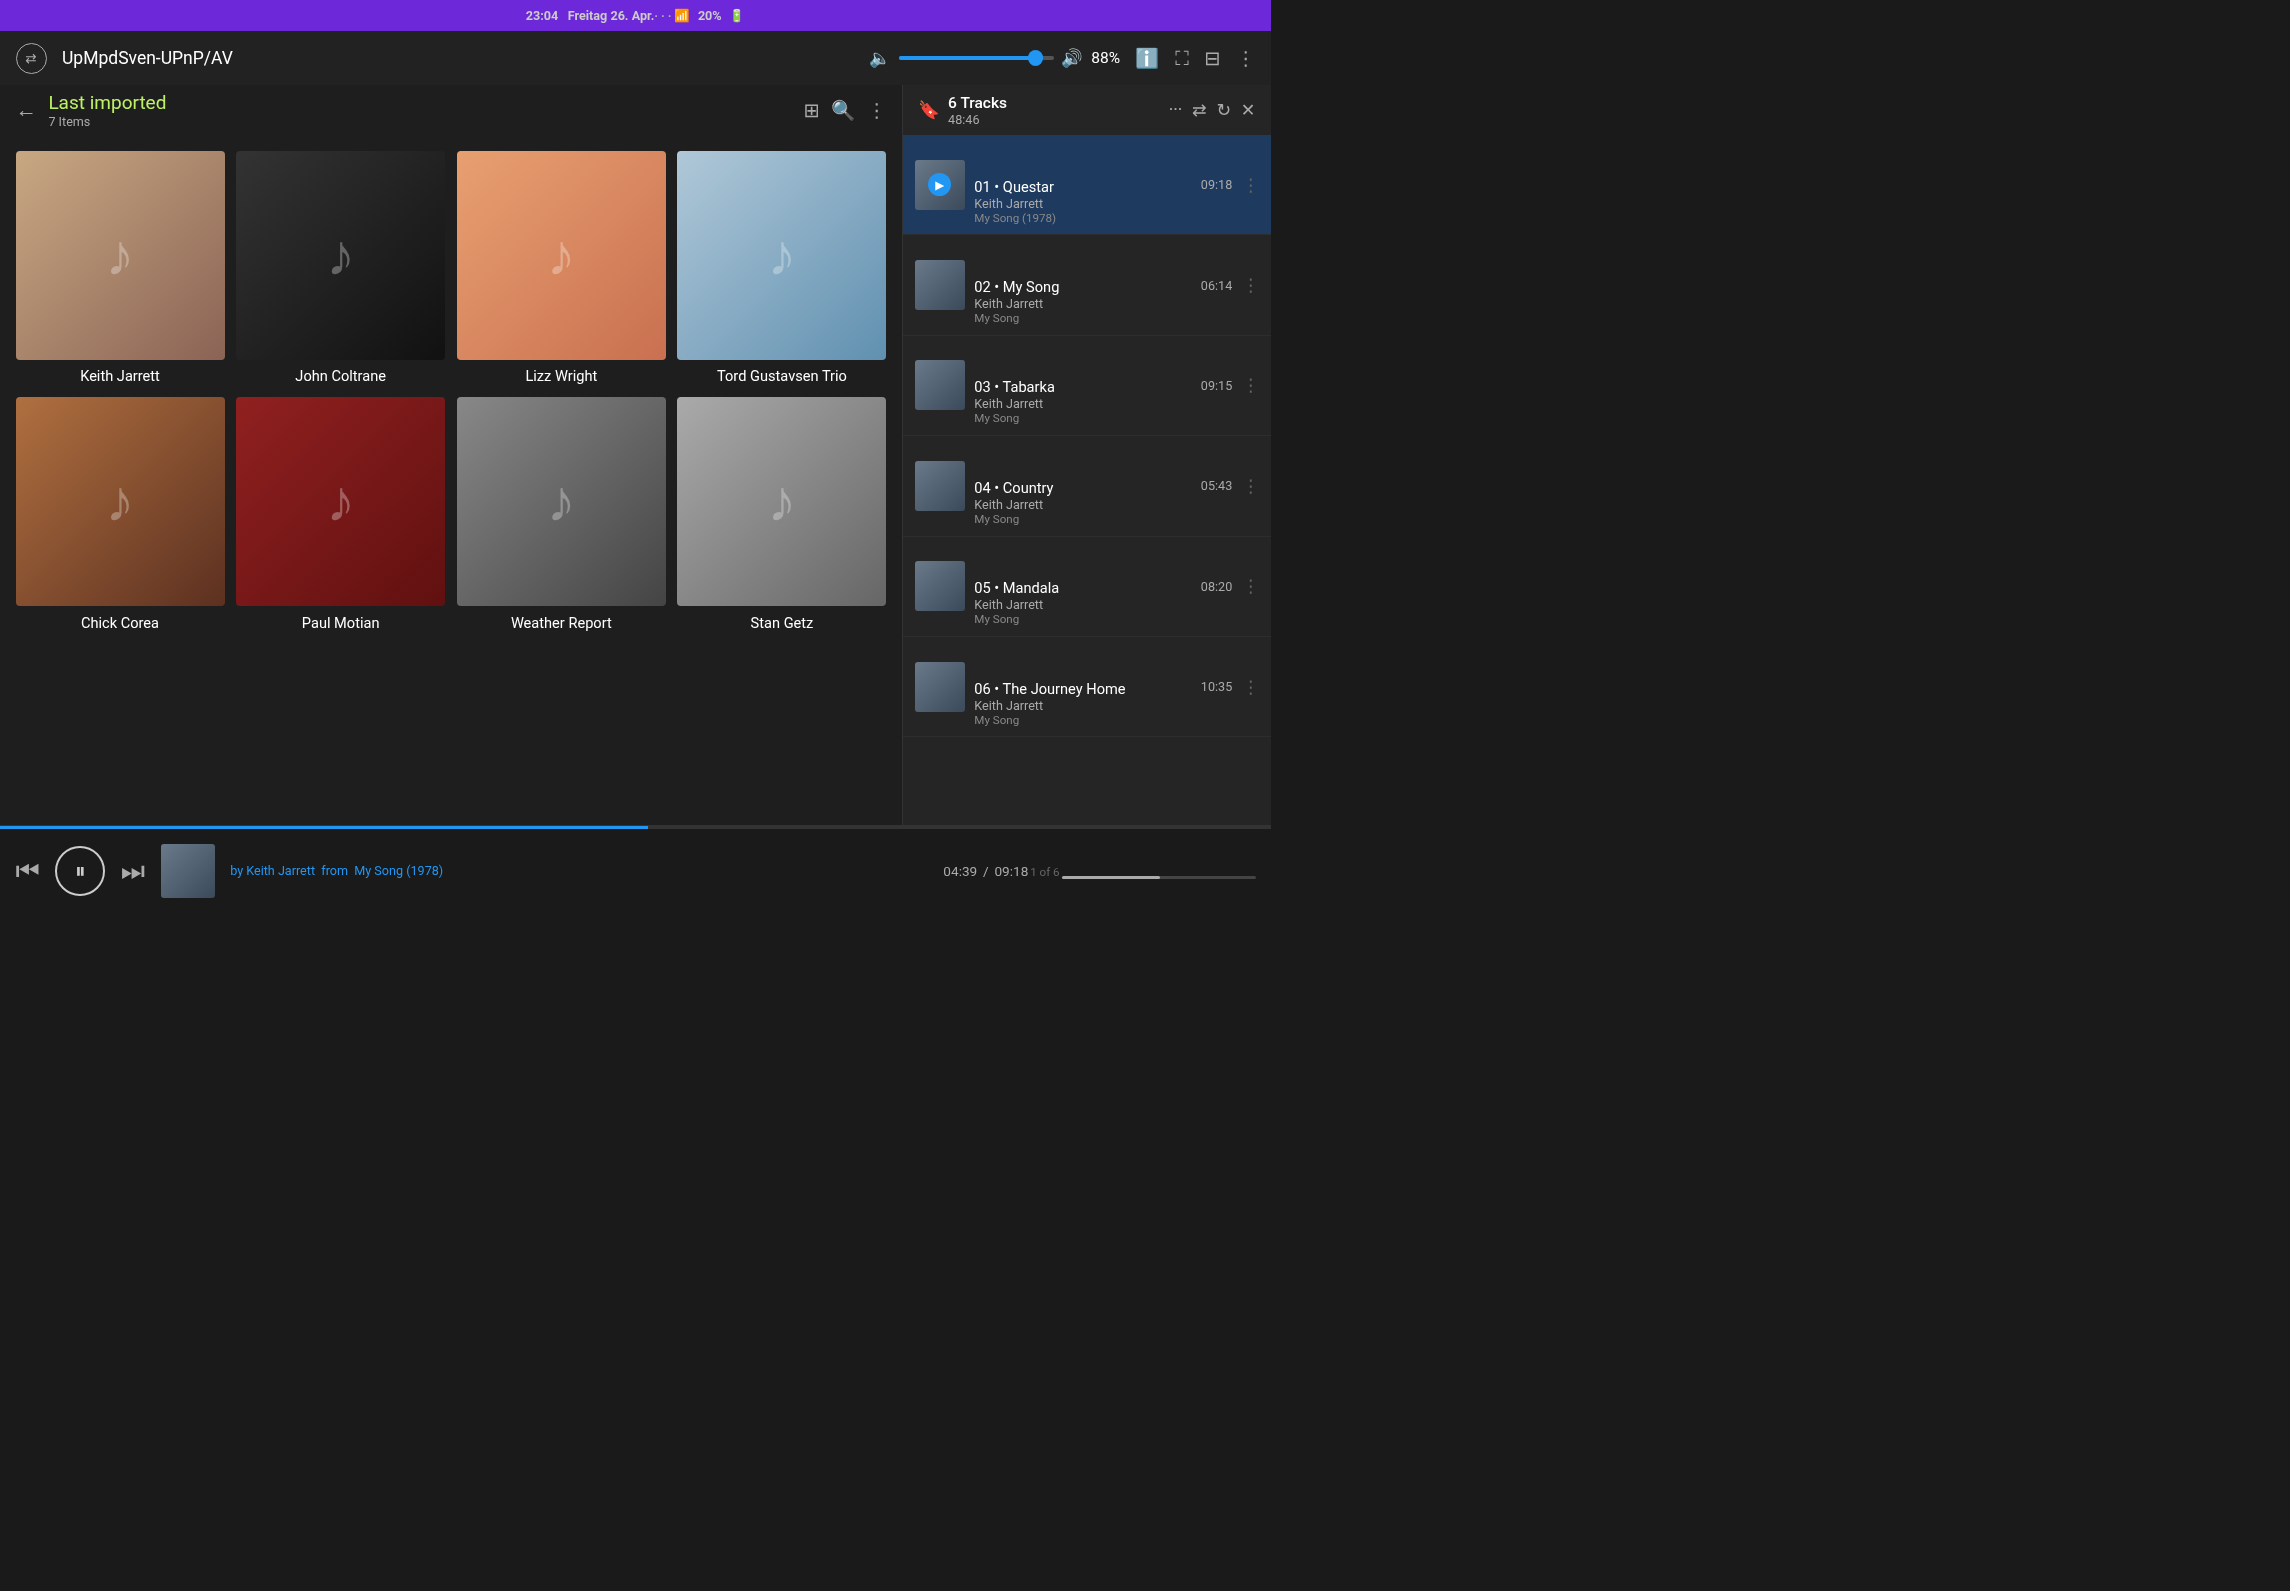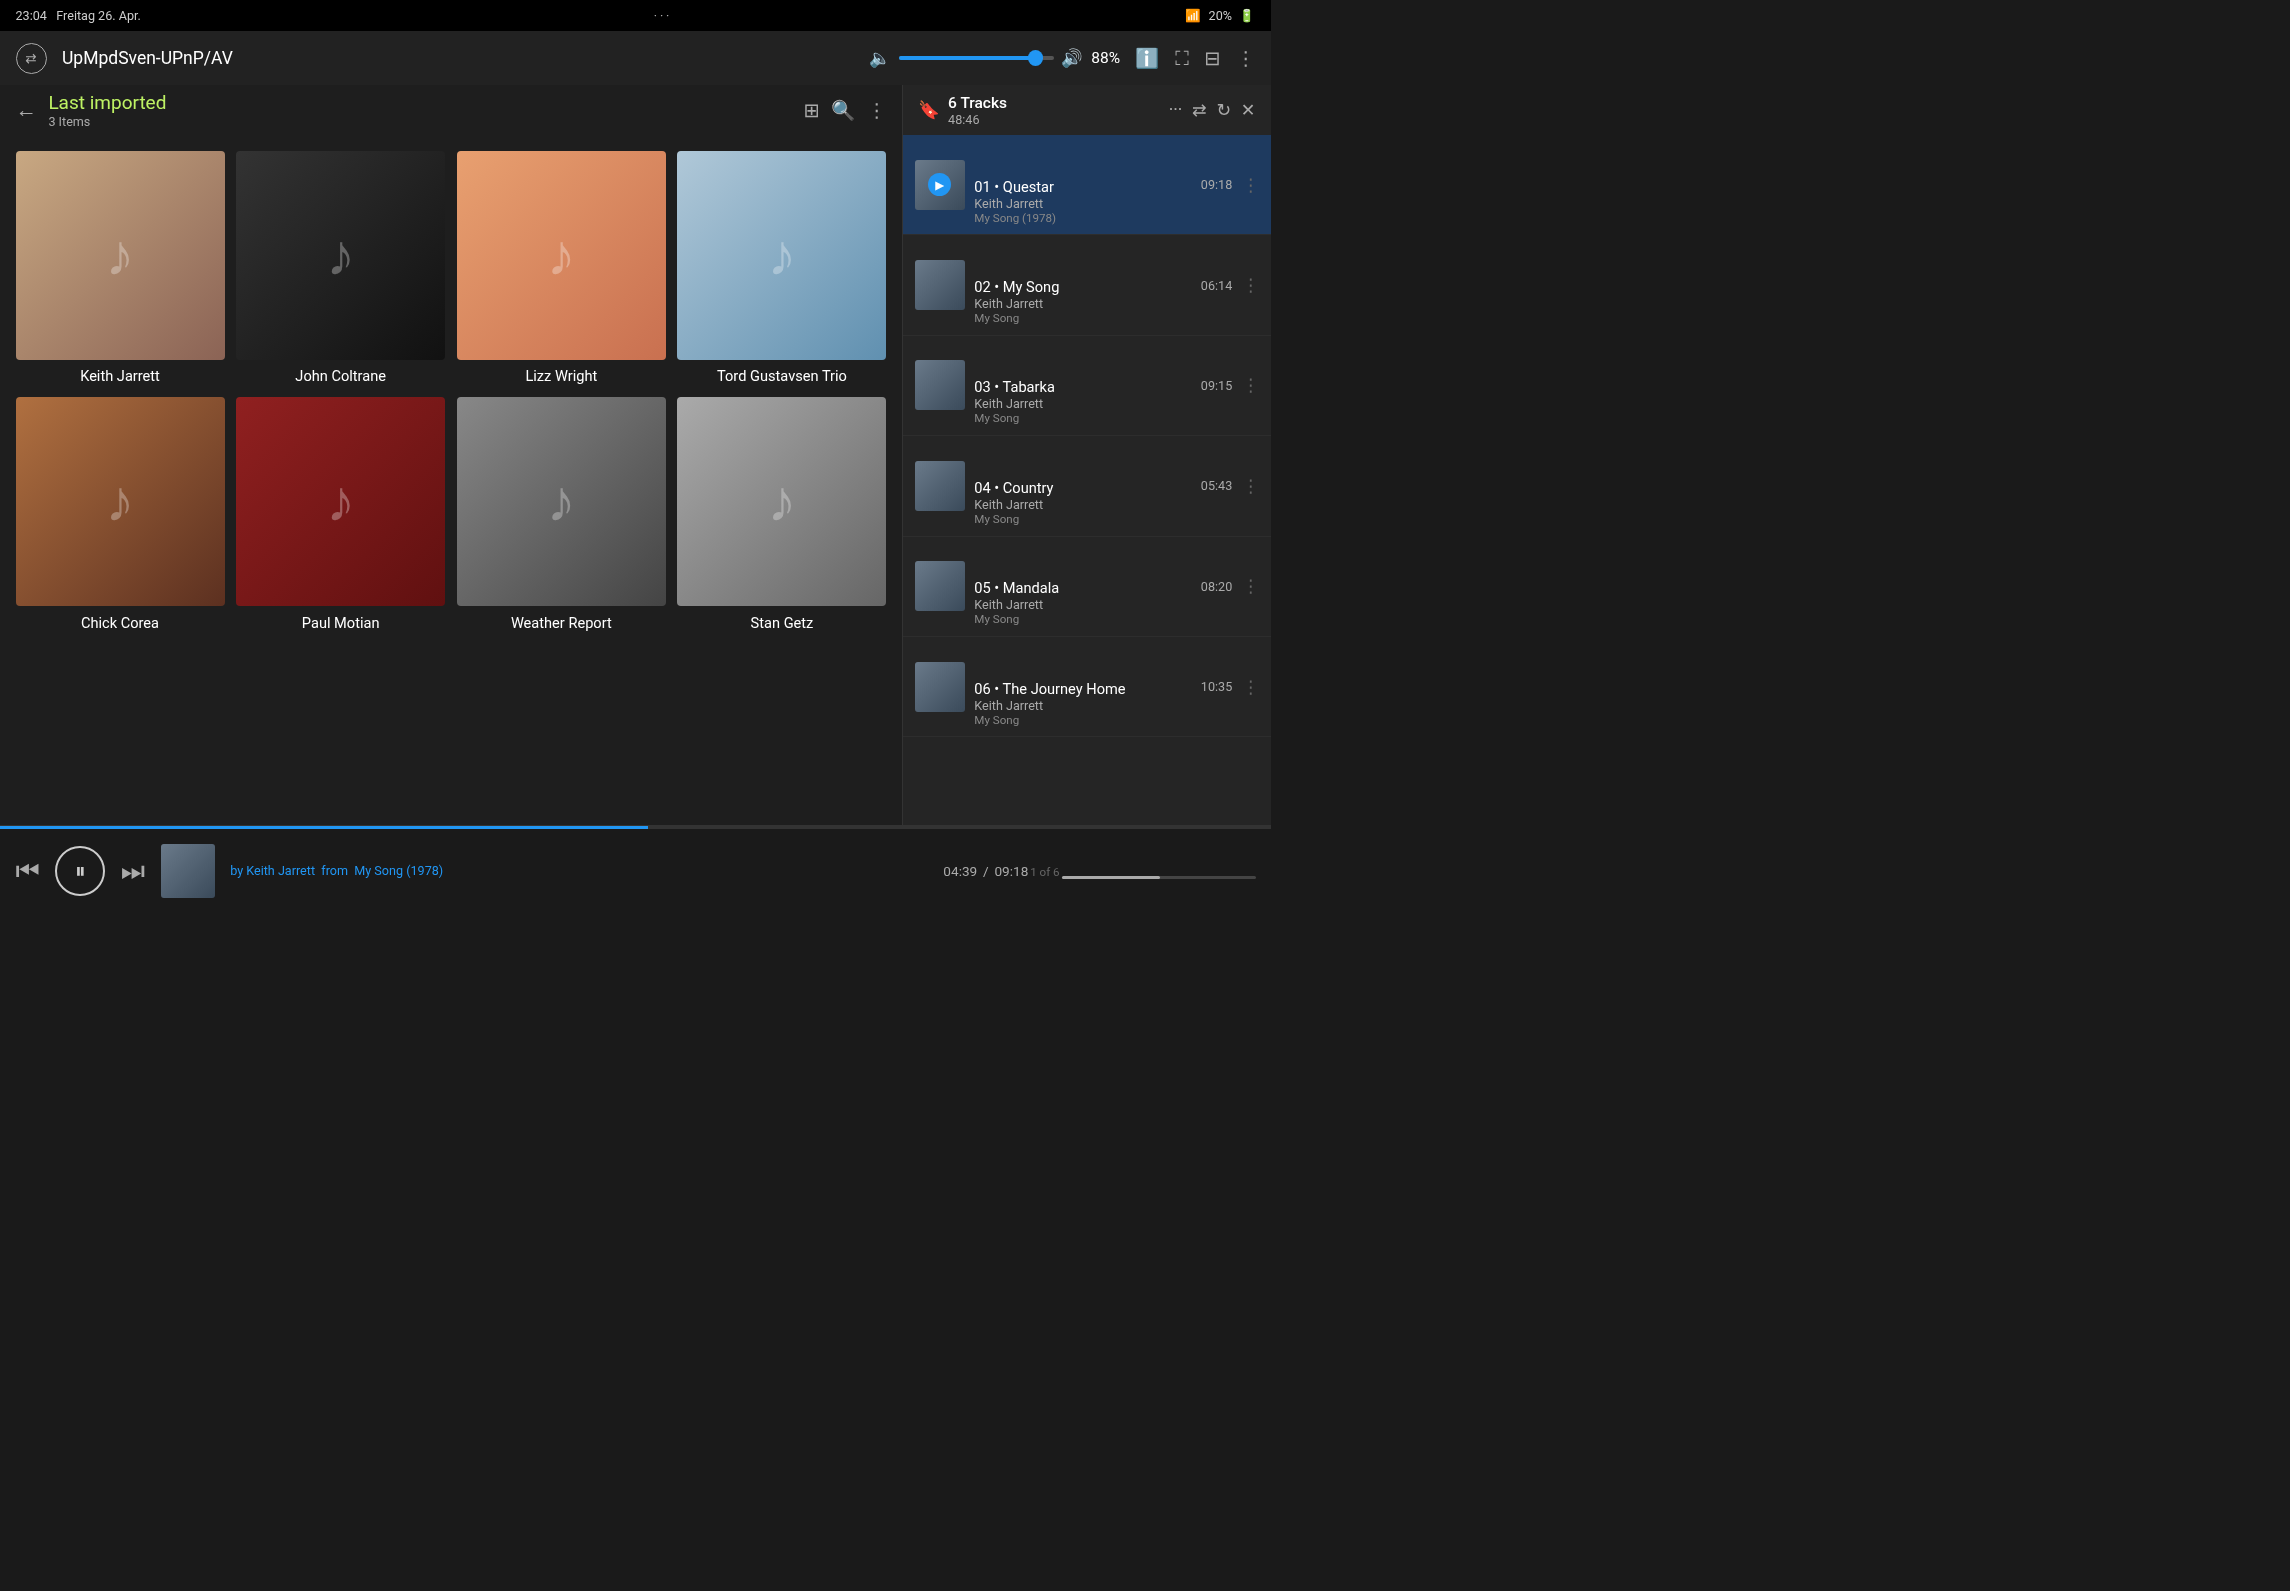--- a/index.html
+++ b/index.html
@@ -9,25 +9,26 @@
       font-family: 'Roboto', Arial, sans-serif;
       width: 1271px;
       height: 912px;
       overflow: hidden;
       position: relative;
     }
 
     
     .status-bar {
       display: flex;
-      justify-content: space-between;
+      justify-content: center;
       align-items: center;
       padding: 3.9px 15.5px;
-      background: #000000;
+      background: #6d28d9;
       height: 31px;
+      font-weight: bold;
     }
     .status-left { font-size: 12.6px; color: #ccc; }
     .status-center { font-size: 12.6px; color: #aaa; letter-spacing: 2.9px; }
     .status-right { display: flex; align-items: center; gap: 7.8px; font-size: 12.6px; color: #ccc; }
 
     
     .top-nav {
       display: flex;
       align-items: center;
       padding: 5.8px 15.5px;
@@ -298,21 +299,21 @@
     <span class="nav-icon">⋮</span>
   </div>
 </div>
 
 <div style="display:flex; height:50px; border-bottom:1px solid #333;">
 
   <div class="second-nav" style="flex:0 0 902px; border-bottom:none;">
     <span class="back-btn">←</span>
     <div class="nav-title">
       <div class="title-text">Last imported</div>
-      <div class="subtitle-text">3 Items</div>
+      <div class="subtitle-text">7 Items</div>
     </div>
     <div class="second-nav-icons">
       <span class="snav-icon">⊞</span>
       <span class="snav-icon">🔍</span>
       <span class="snav-icon">⋮</span>
     </div>
   </div>
 
   <div class="queue-header" style="flex:1;">
     <span class="bookmark-icon">🔖</span>

